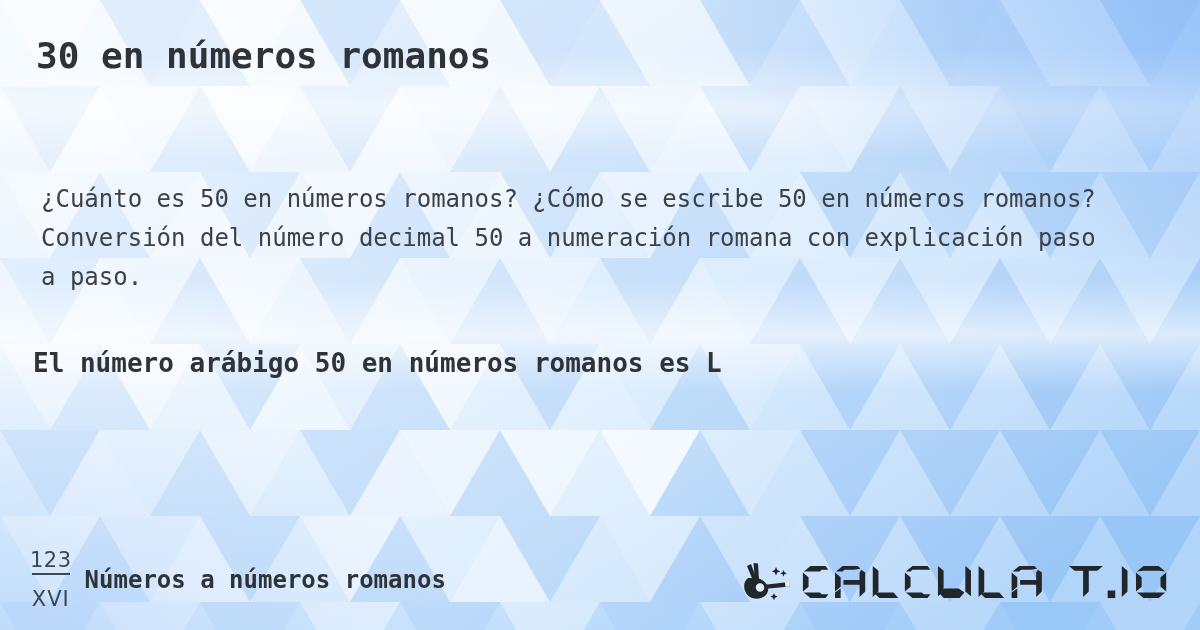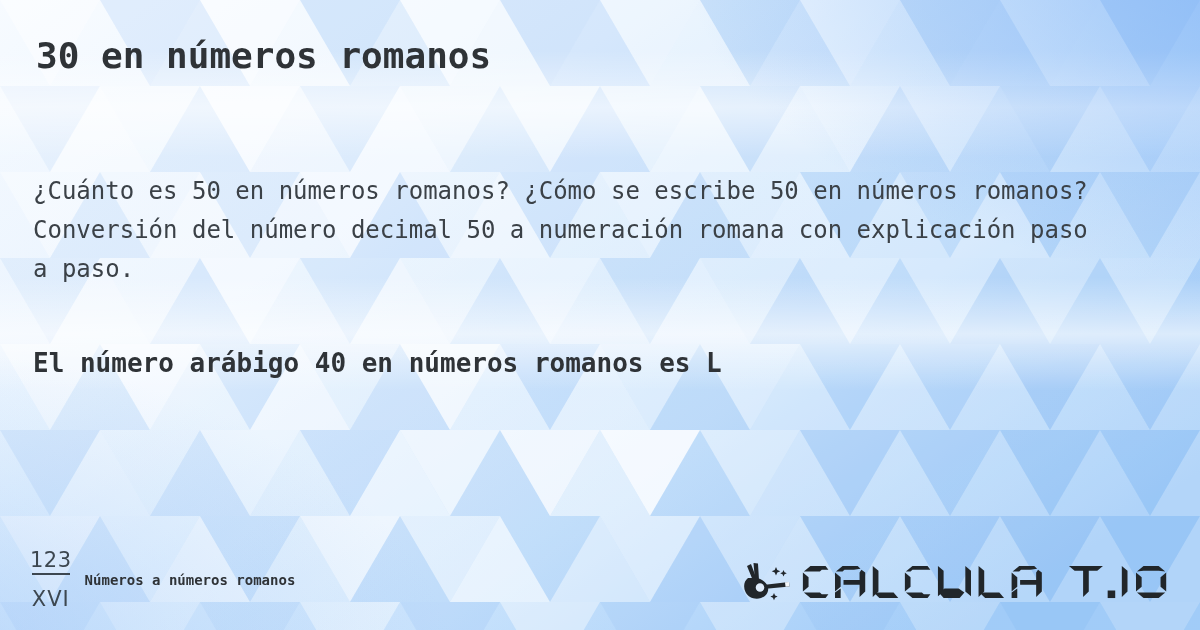--- a/index.html
+++ b/index.html
@@ -62,21 +62,21 @@
     letter-spacing: 0px;
     color: #2f3337;
     white-space: nowrap;
   }
 
   .intro {
     position: absolute;
     left: 33px;
     top: 172px;
     width: 1078px;
-    margin: 0;
+    margin: 8px;
     font-size: 24px;
     line-height: 39px;
     font-weight: 400;
     color: #3b4147;
   }
 
   .answer {
     position: absolute;
     left: 33px;
     top: 345px;
@@ -131,21 +131,21 @@
     margin: 0 0 2px 0;
   }
 
   .mark-123xvi .rom {
     font-size: 21px;
     letter-spacing: 1px;
     padding-top: 12px;
   }
 
   .site-name {
-    font-size: 14px;
+    font-size: 24px;
     font-weight: 700;
     color: #2f3337;
     white-space: nowrap;
     letter-spacing: 0px;
   }
 
   .brand-right {
     position: absolute;
     right: 33px;
     bottom: 2px;
@@ -375,21 +375,21 @@
   </svg>
 
   <div class="bg-wash"></div>
 
   <div class="content">
 
     <h1 class="page-title">30 en números romanos</h1>
 
     <p class="intro">¿Cuánto es 50 en números romanos? ¿Cómo se escribe 50 en números romanos? Conversión del número decimal 50 a numeración romana con explicación paso a paso.</p>
 
-    <p class="answer">El número arábigo 40 en números romanos es L</p>
+    <p class="answer">El número arábigo 50 en números romanos es L</p>
 
     <div class="footer">
 
       <div class="brand-left">
         <div class="mark-123xvi">
           <span class="num">123</span>
           <span class="rule"></span>
           <span class="rom">XVI</span>
         </div>
         <span class="site-name">Números a números romanos</span>

